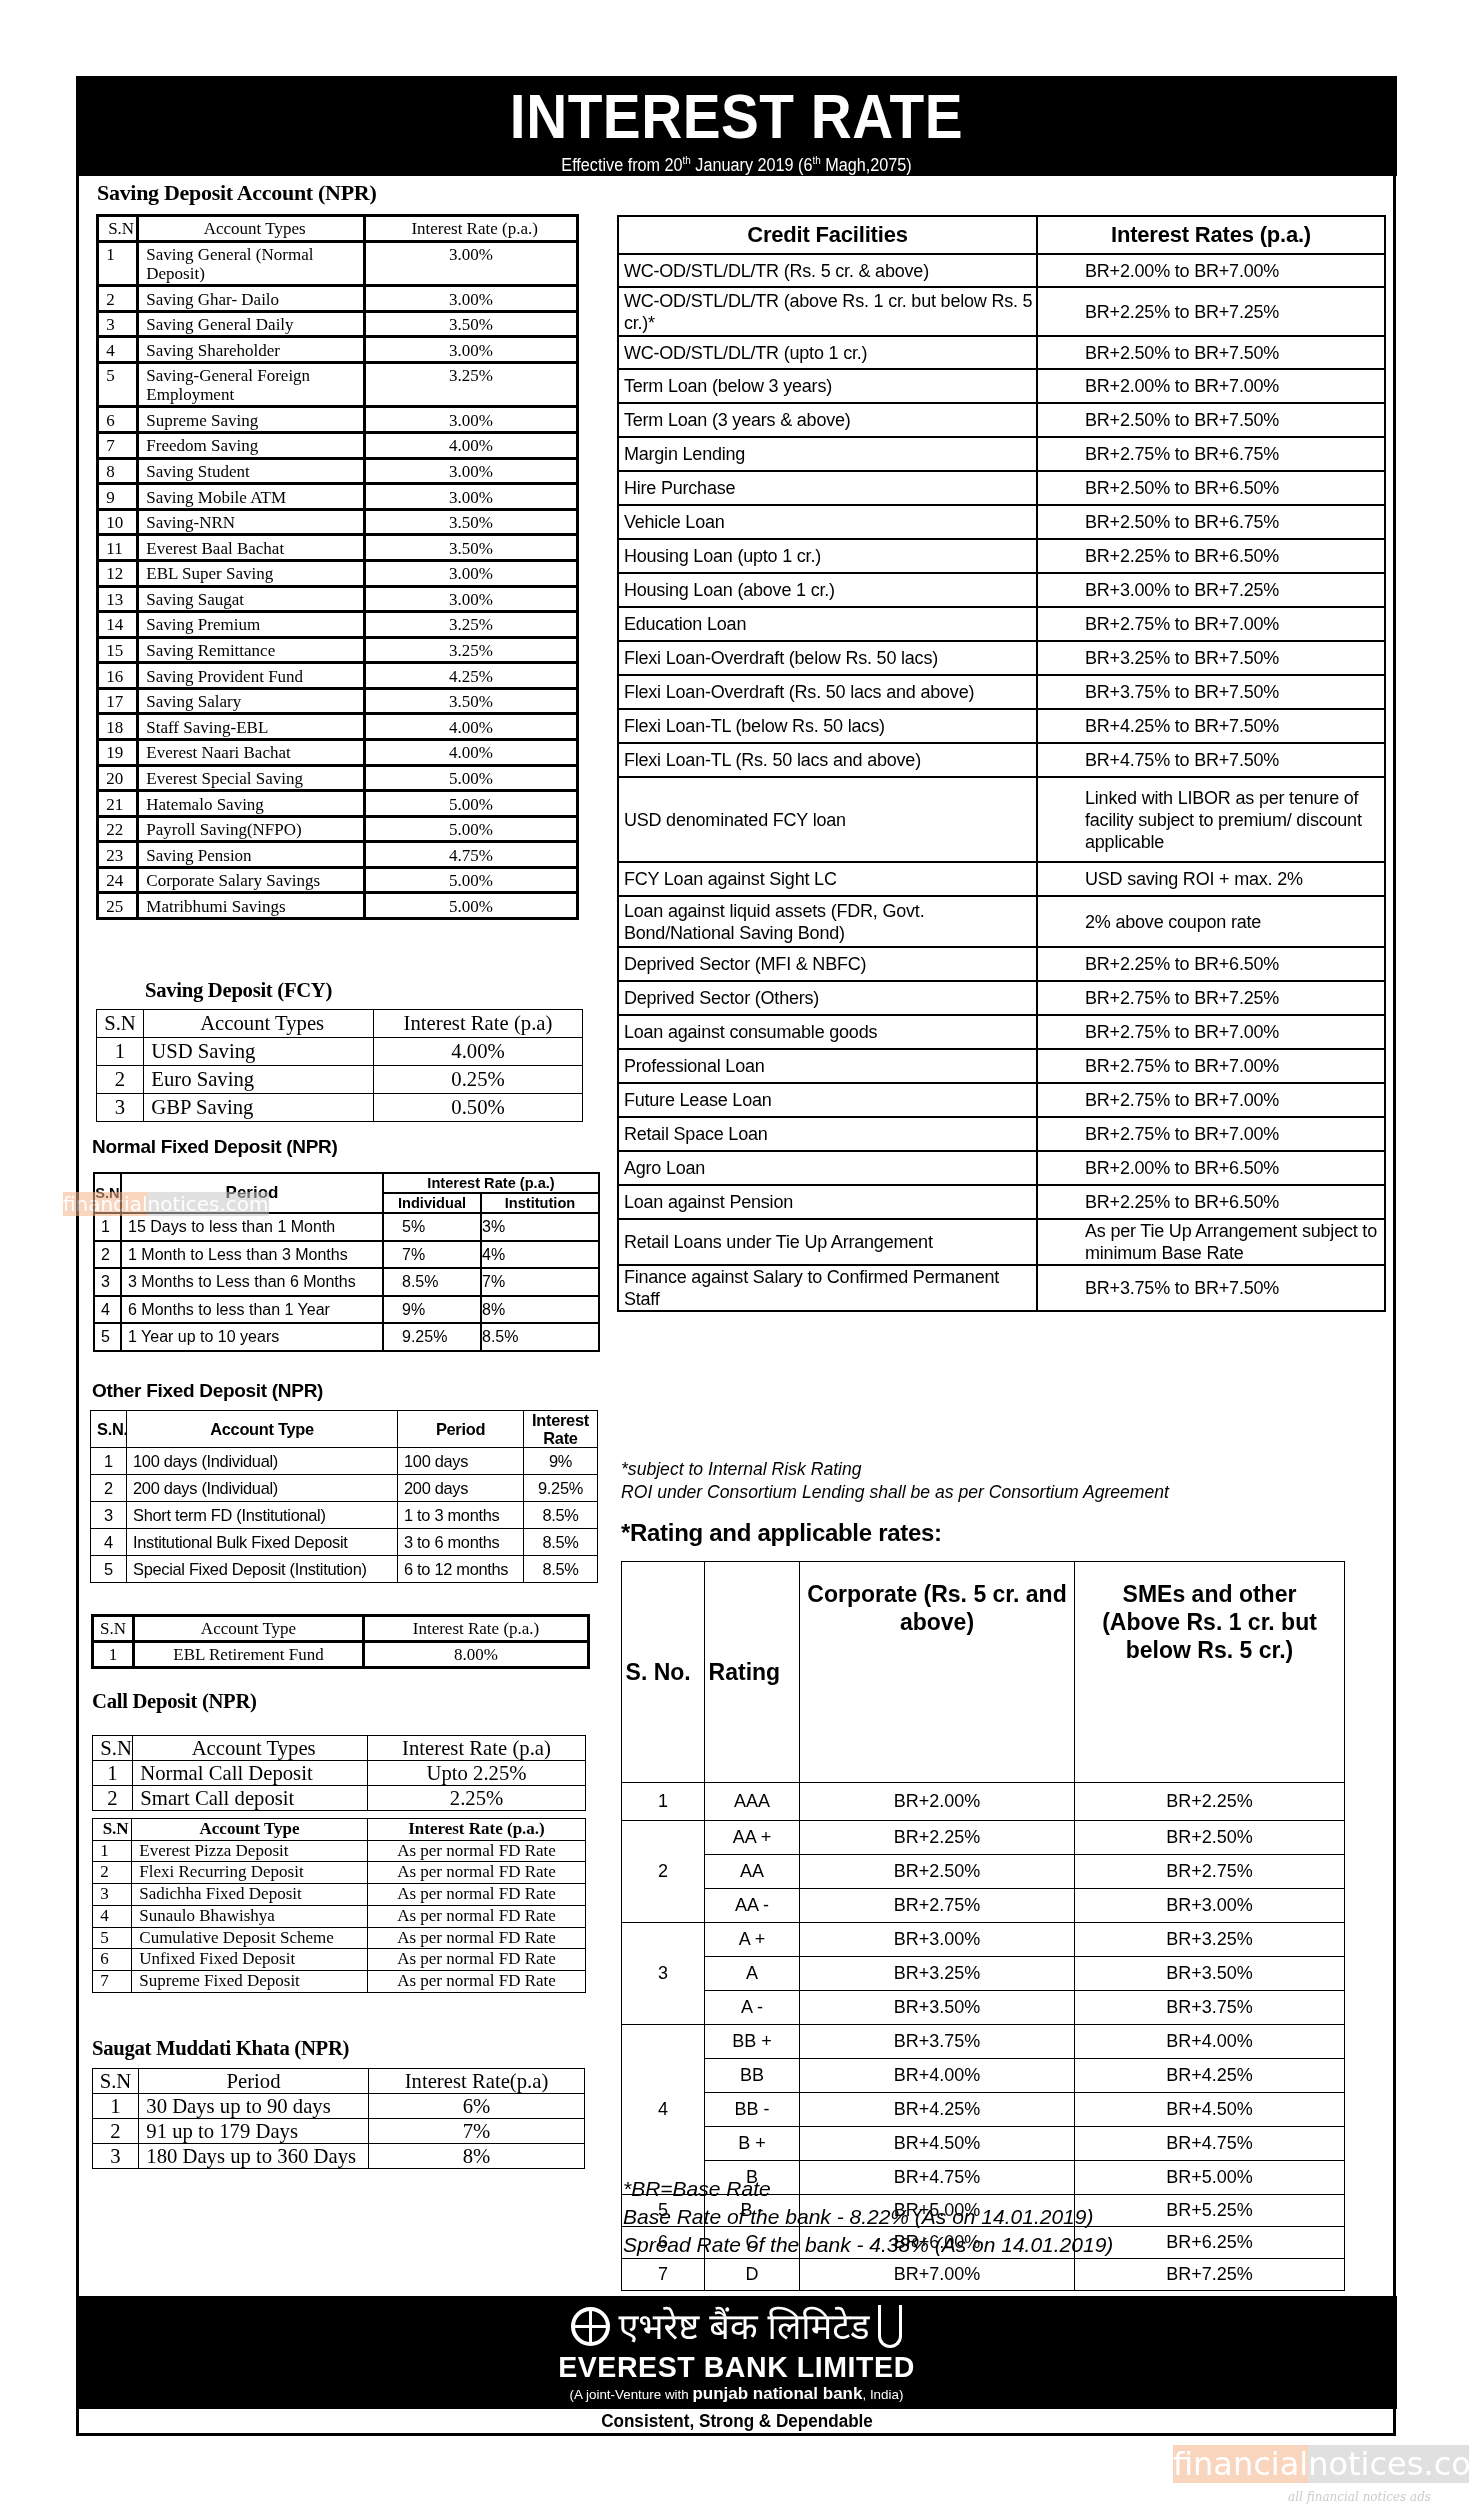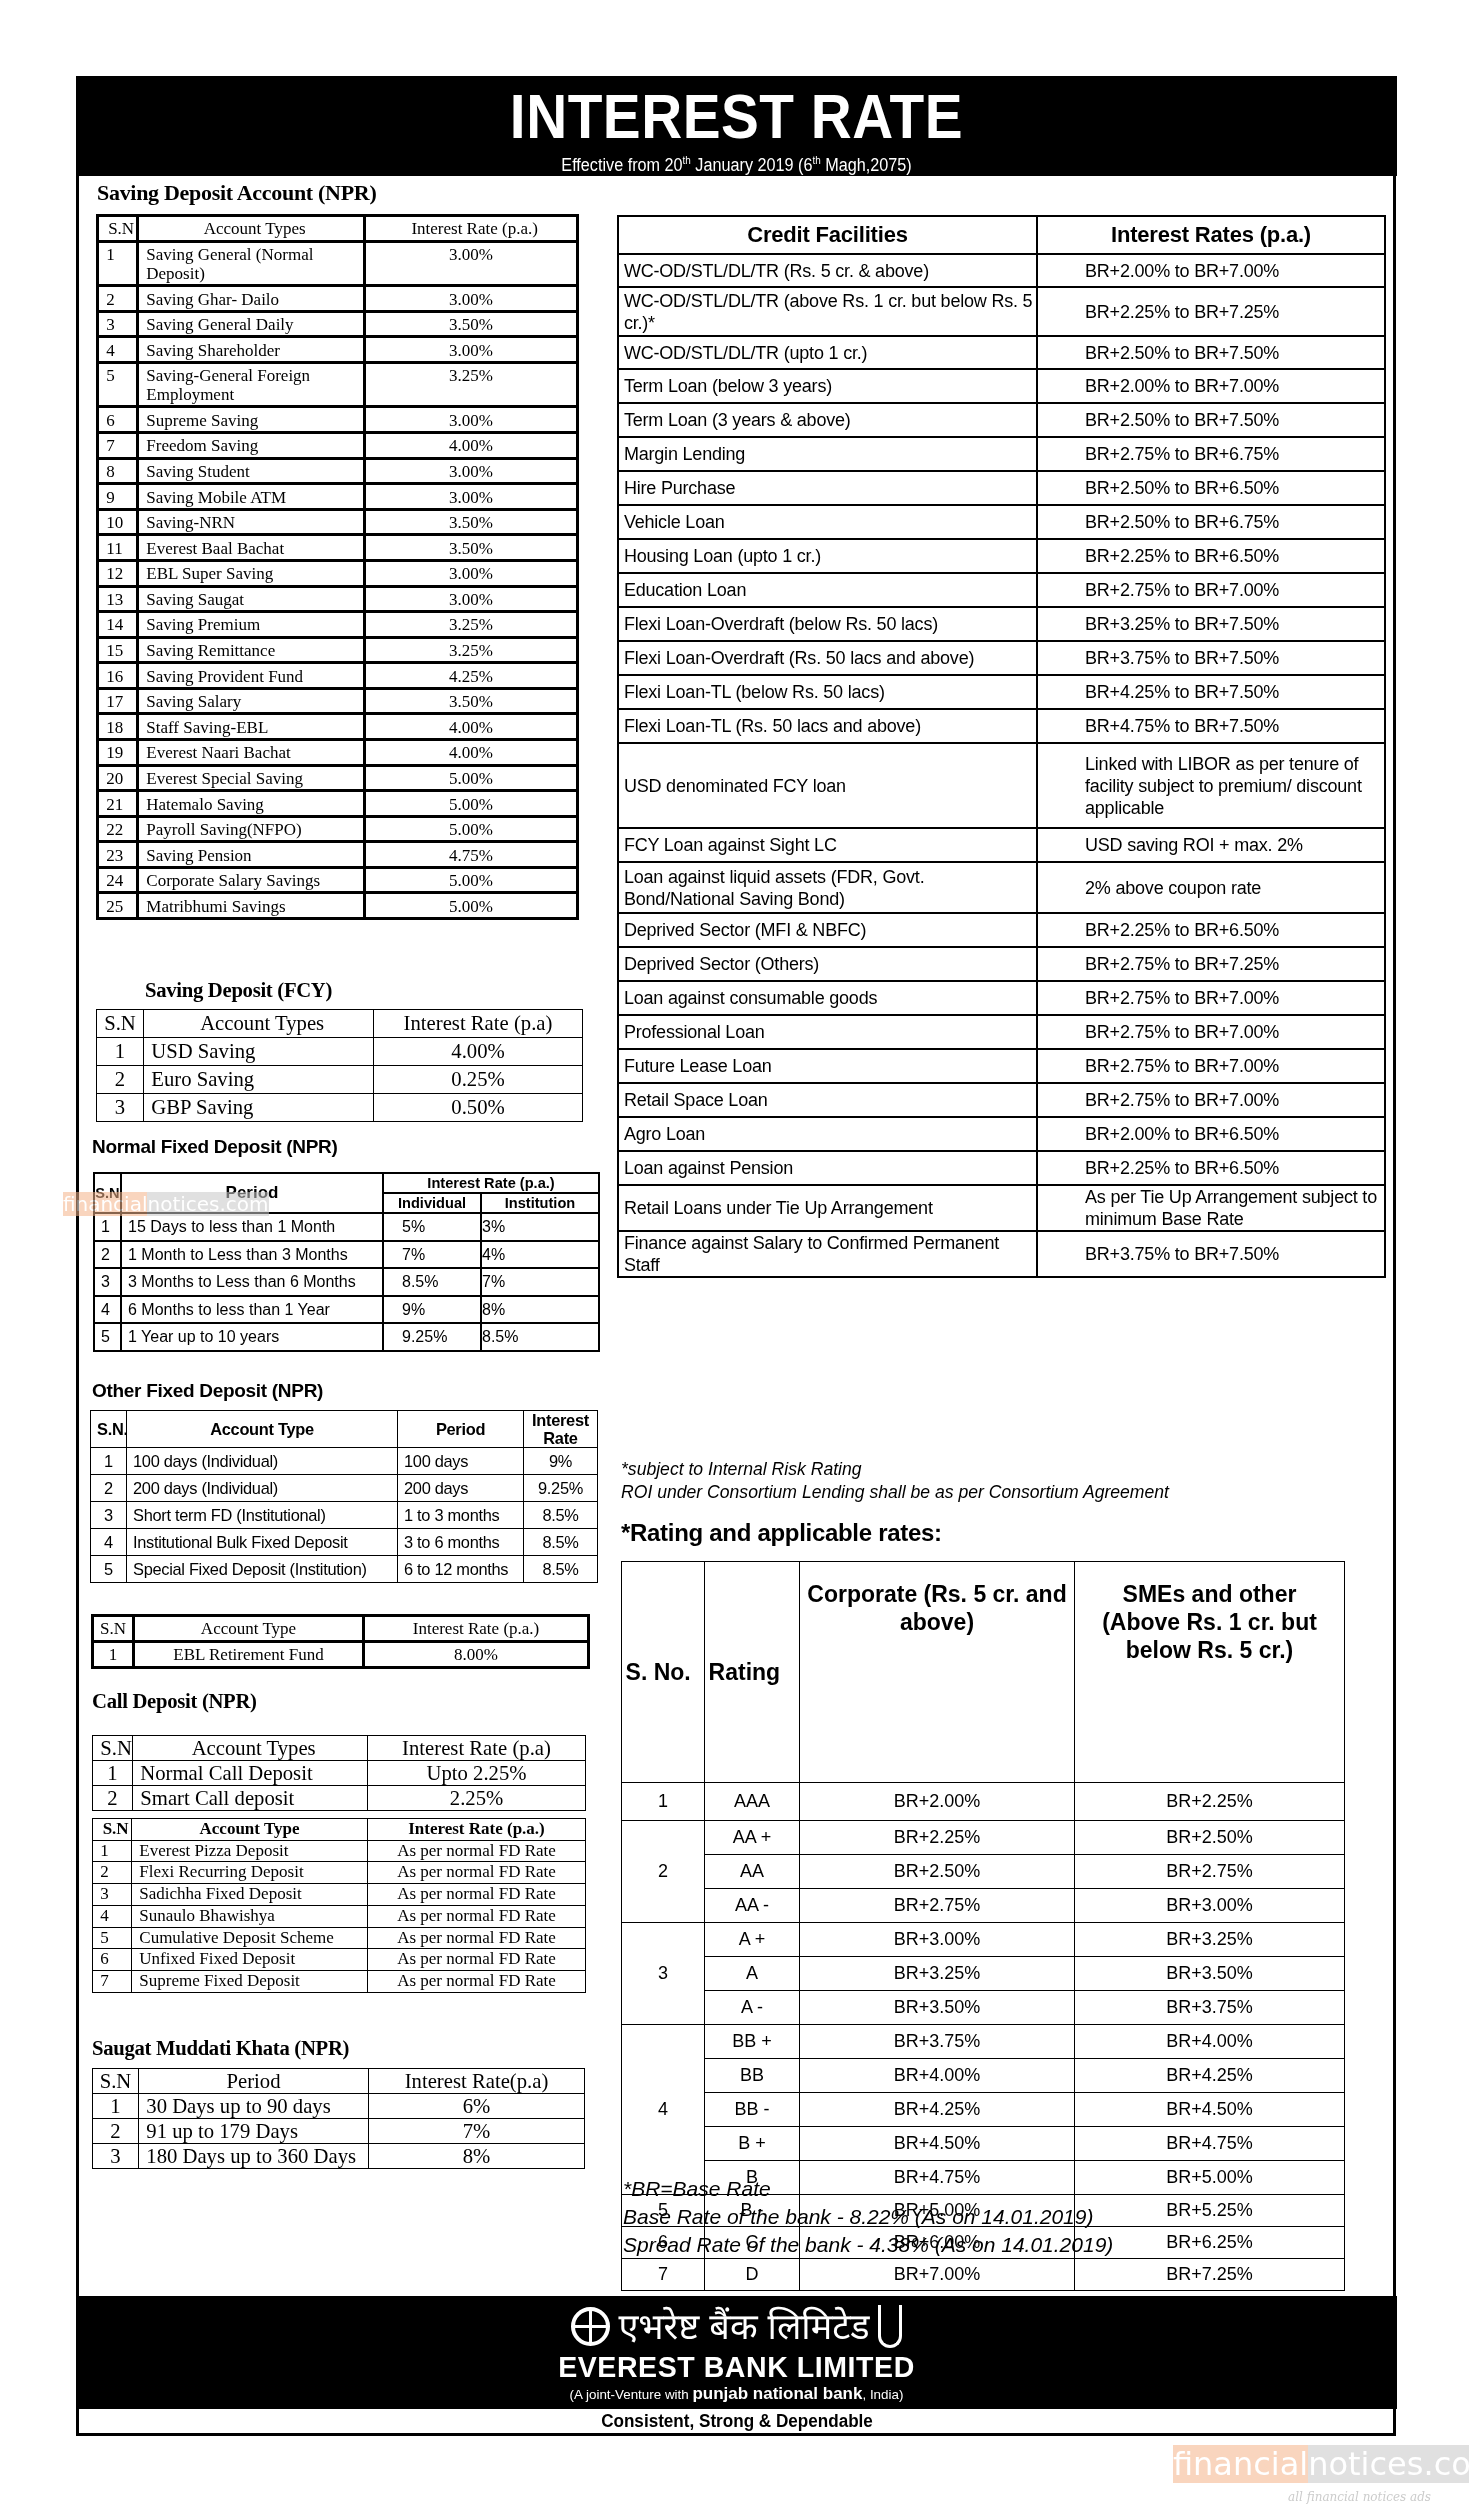--- a/index.html
+++ b/index.html
@@ -519,20 +519,24 @@
       </tr>
       <tr style="height: 34px;">
         <td>Vehicle Loan</td>
         <td class="rate">BR+2.50% to BR+6.75%</td>
       </tr>
       <tr style="height: 34px;">
         <td>Housing Loan (upto 1 cr.)</td>
         <td class="rate">BR+2.25% to BR+6.50%</td>
       </tr>
       <tr style="height: 34px;">
+        <td>Housing Loan (above 1 cr.)</td>
+        <td class="rate">BR+3.00% to BR+7.25%</td>
+      </tr>
+      <tr style="height: 34px;">
         <td>Education Loan</td>
         <td class="rate">BR+2.75% to BR+7.00%</td>
       </tr>
       <tr style="height: 34px;">
         <td>Flexi Loan-Overdraft (below Rs. 50 lacs)</td>
         <td class="rate">BR+3.25% to BR+7.50%</td>
       </tr>
       <tr style="height: 34px;">
         <td>Flexi Loan-Overdraft (Rs. 50 lacs and above)</td>
         <td class="rate">BR+3.75% to BR+7.50%</td>

